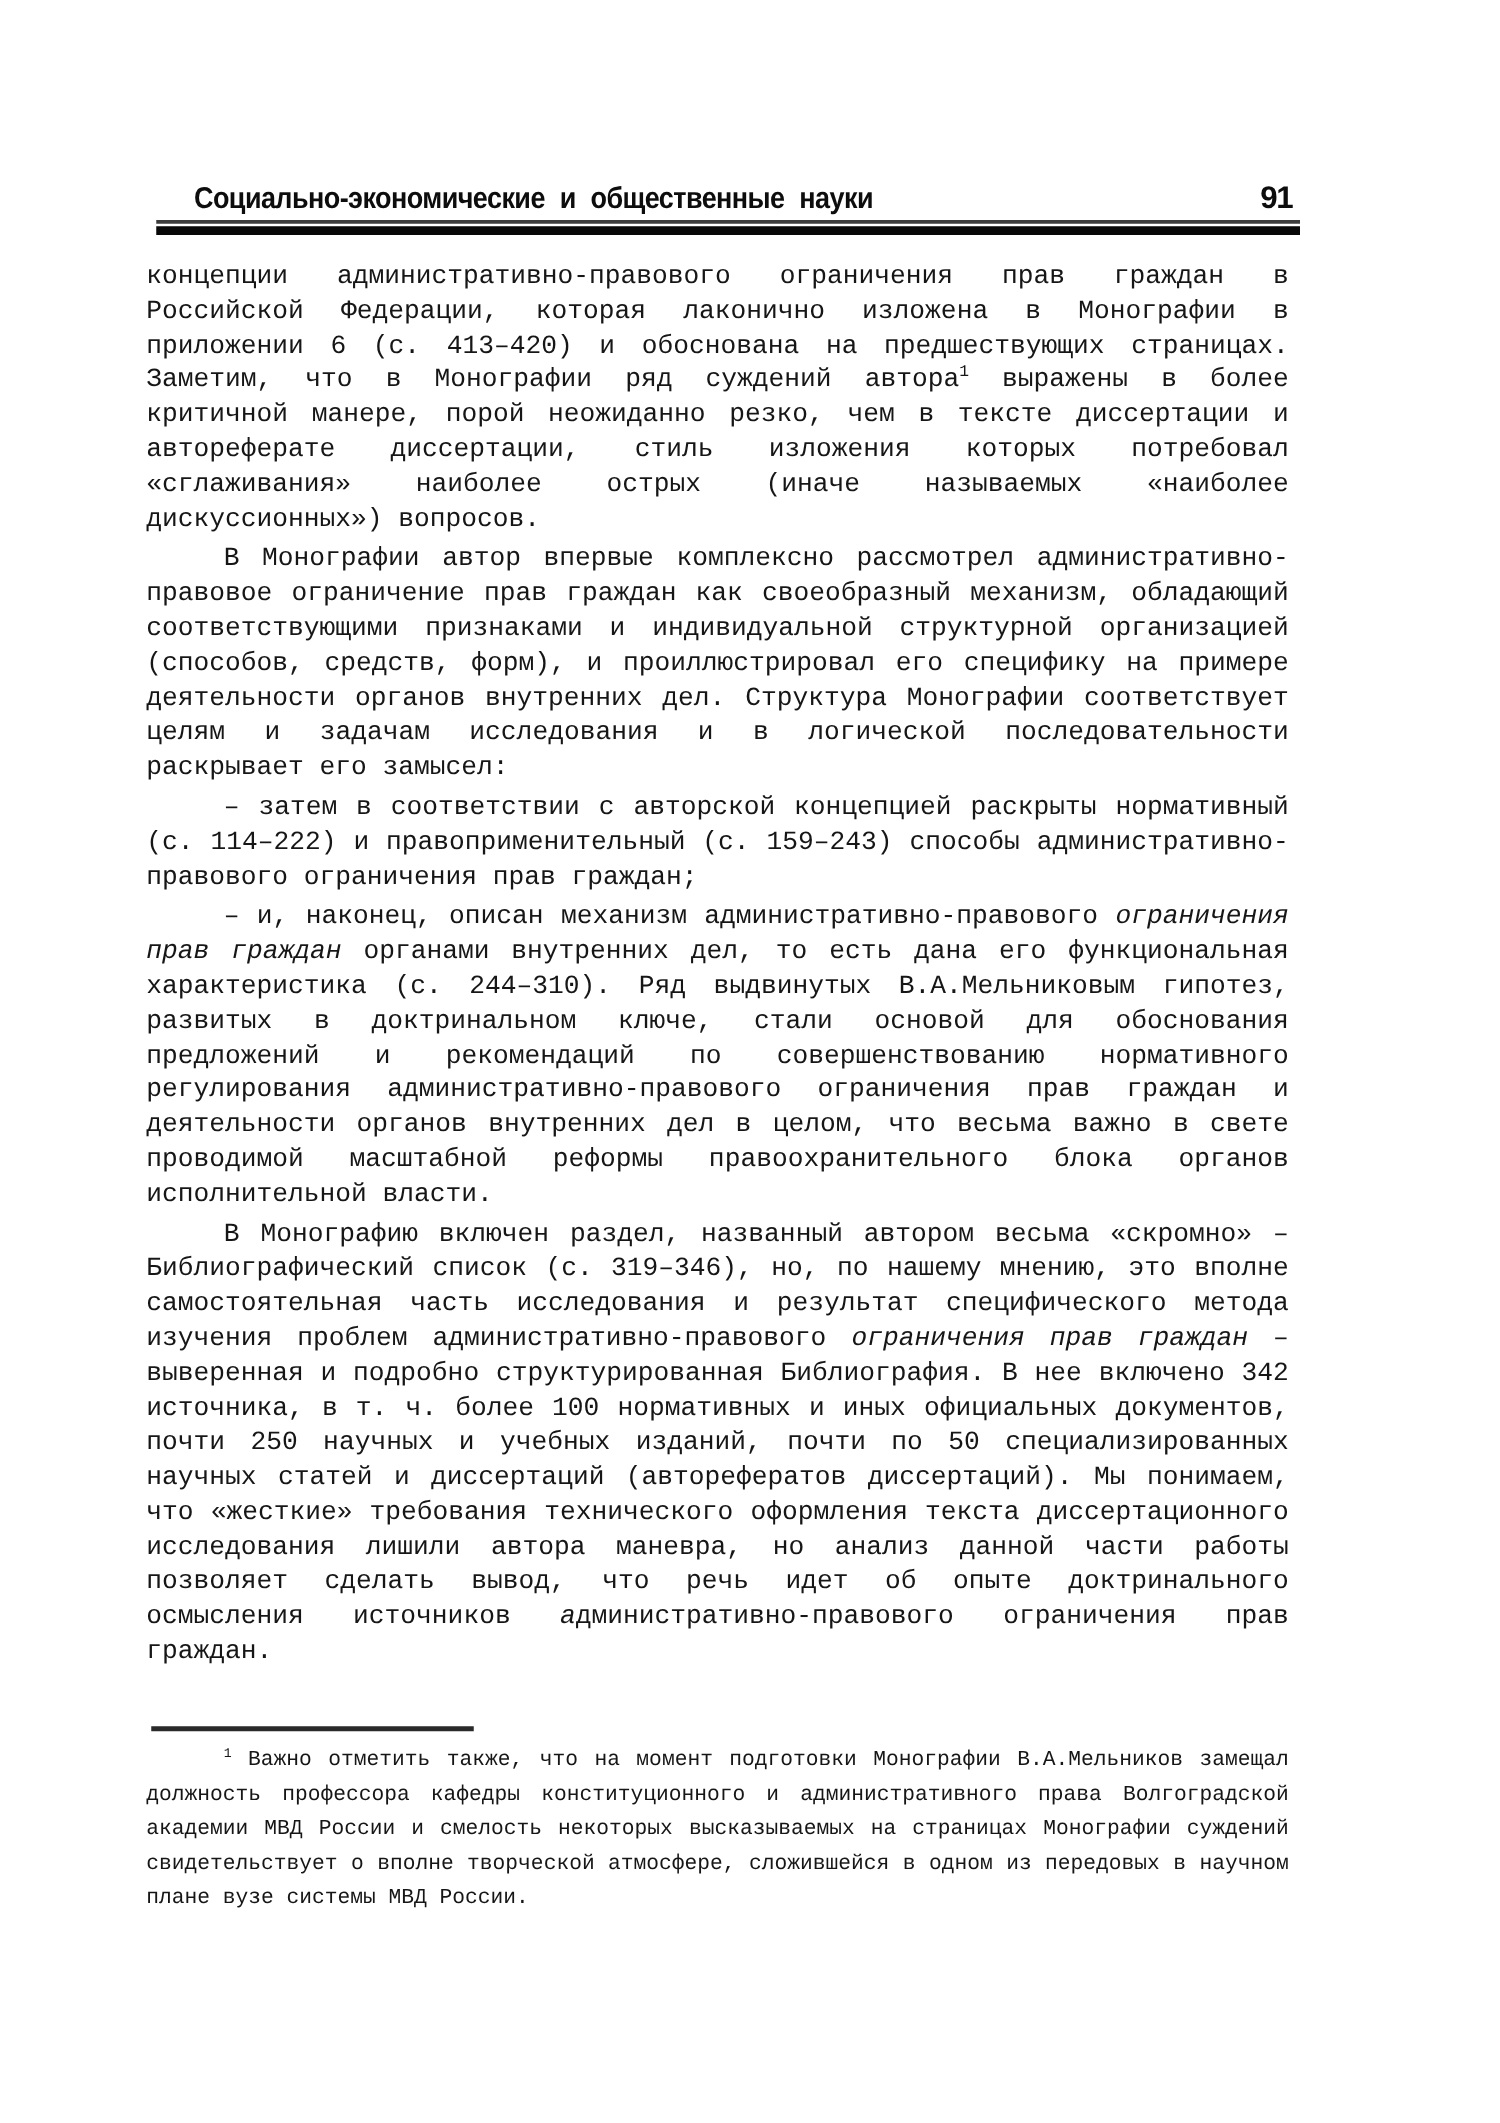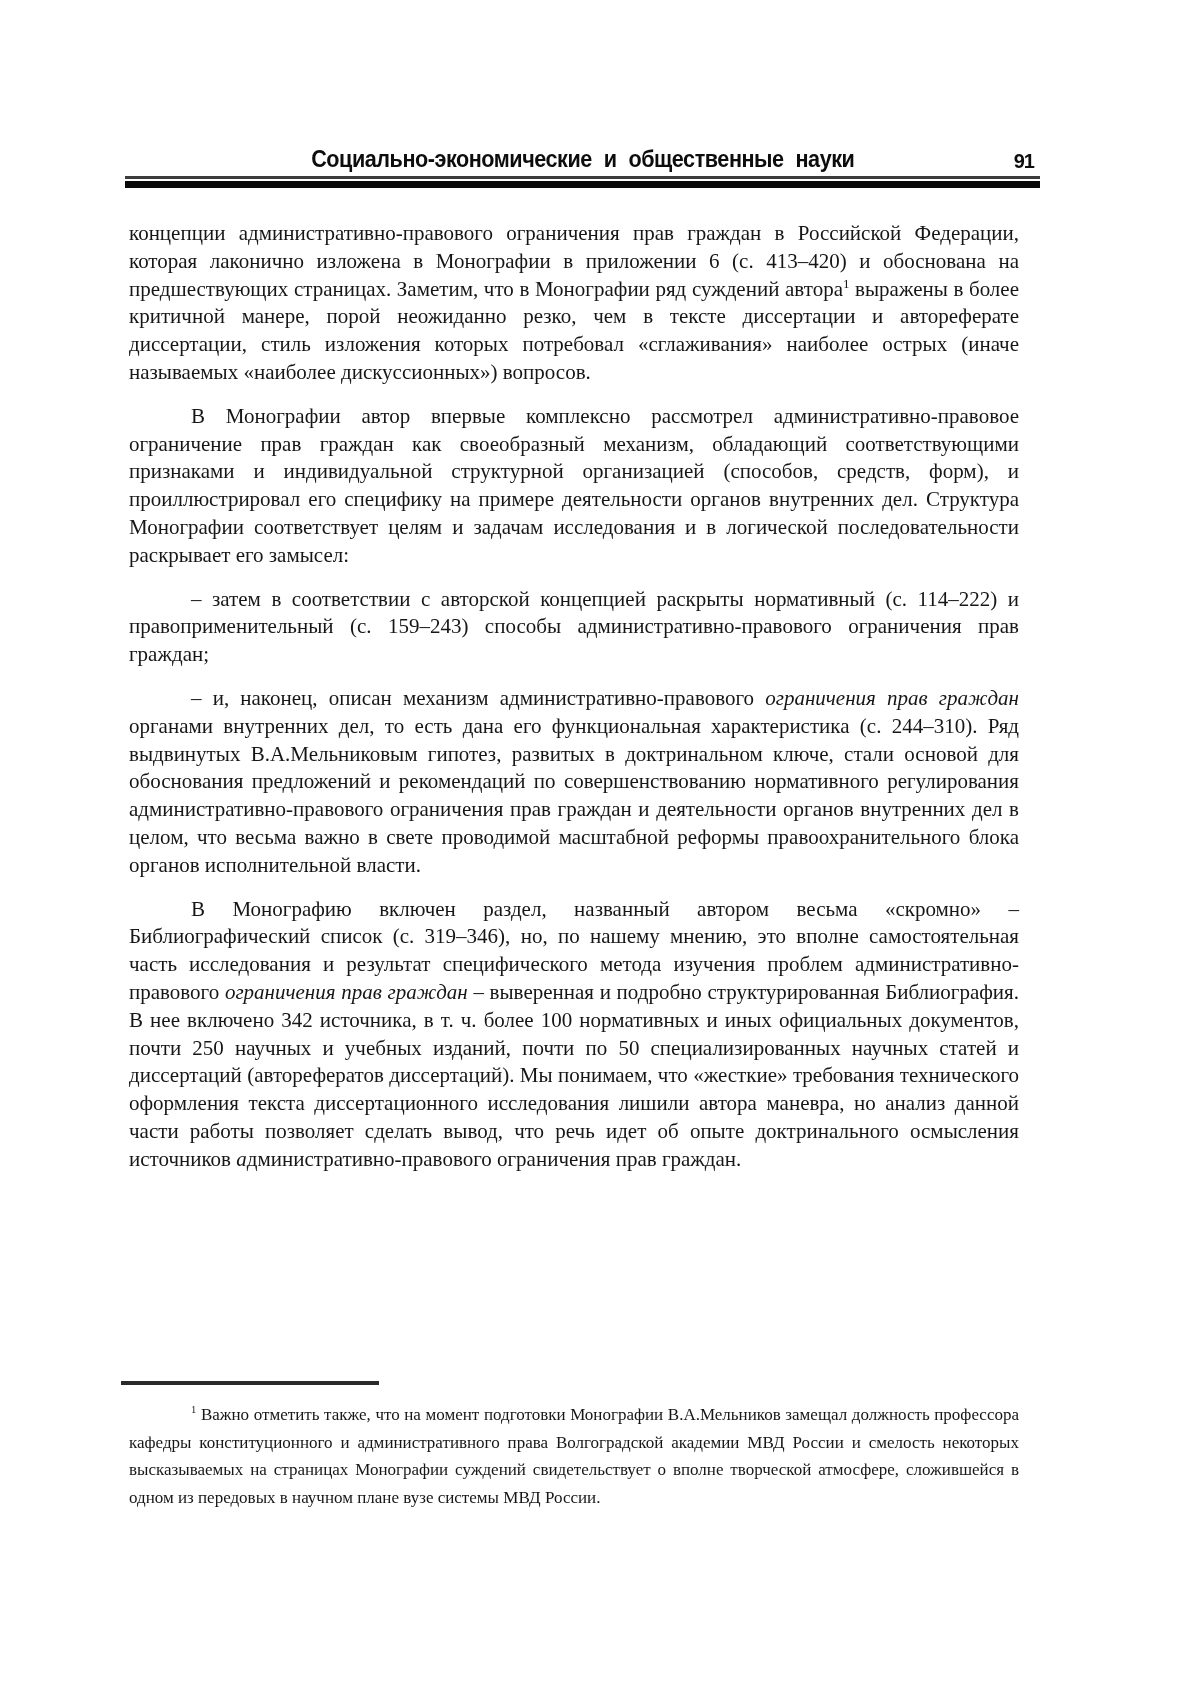--- a/index.html
+++ b/index.html
@@ -25,41 +25,41 @@
   }
   .header-row {
     position: relative;
     height: 34px;
   }
   .header-title-wrap {
     position: absolute;
     left: 0;
     right: 0;
     bottom: 0;
-    text-align: center;
+    text-align: left;
     white-space: nowrap;
   }
   .header-title {
     display: inline-block;
     transform: scaleX(0.9);
     transform-origin: center bottom;
     font-family: "Liberation Sans", sans-serif;
     font-weight: bold;
     font-size: 24px;
     letter-spacing: -0.5px;
     word-spacing: 7px;
     color: #0d0d0d;
   }
   .header-page-num {
     position: absolute;
     right: 6px;
     bottom: 0;
     font-family: "Liberation Sans", sans-serif;
     font-weight: bold;
-    font-size: 20px;
+    font-size: 25px;
     letter-spacing: -1px;
     color: #0d0d0d;
   }
   .rule-thin {
     margin-top: 3px;
     height: 3px;
     background: #3c3c3c;
   }
   .rule-thick {
     margin-top: 2px;
@@ -72,22 +72,23 @@
     position: absolute;
     left: 113px;
     top: 204px;
     width: 922px;
     font-family: "Liberation Serif", serif;
     font-size: 21px;
     line-height: 27.8px;
     text-align: justify;
   }
   .para {
-    margin: 16px;
+    margin: 4px;
     text-indent: 0;
+    font-family: Liberation Mono, monospace;
   }
   .para.indent {
     text-indent: 62px;
   }
   sup {
     font-size: 62%;
     line-height: 0;
     vertical-align: super;
   }
   em {

